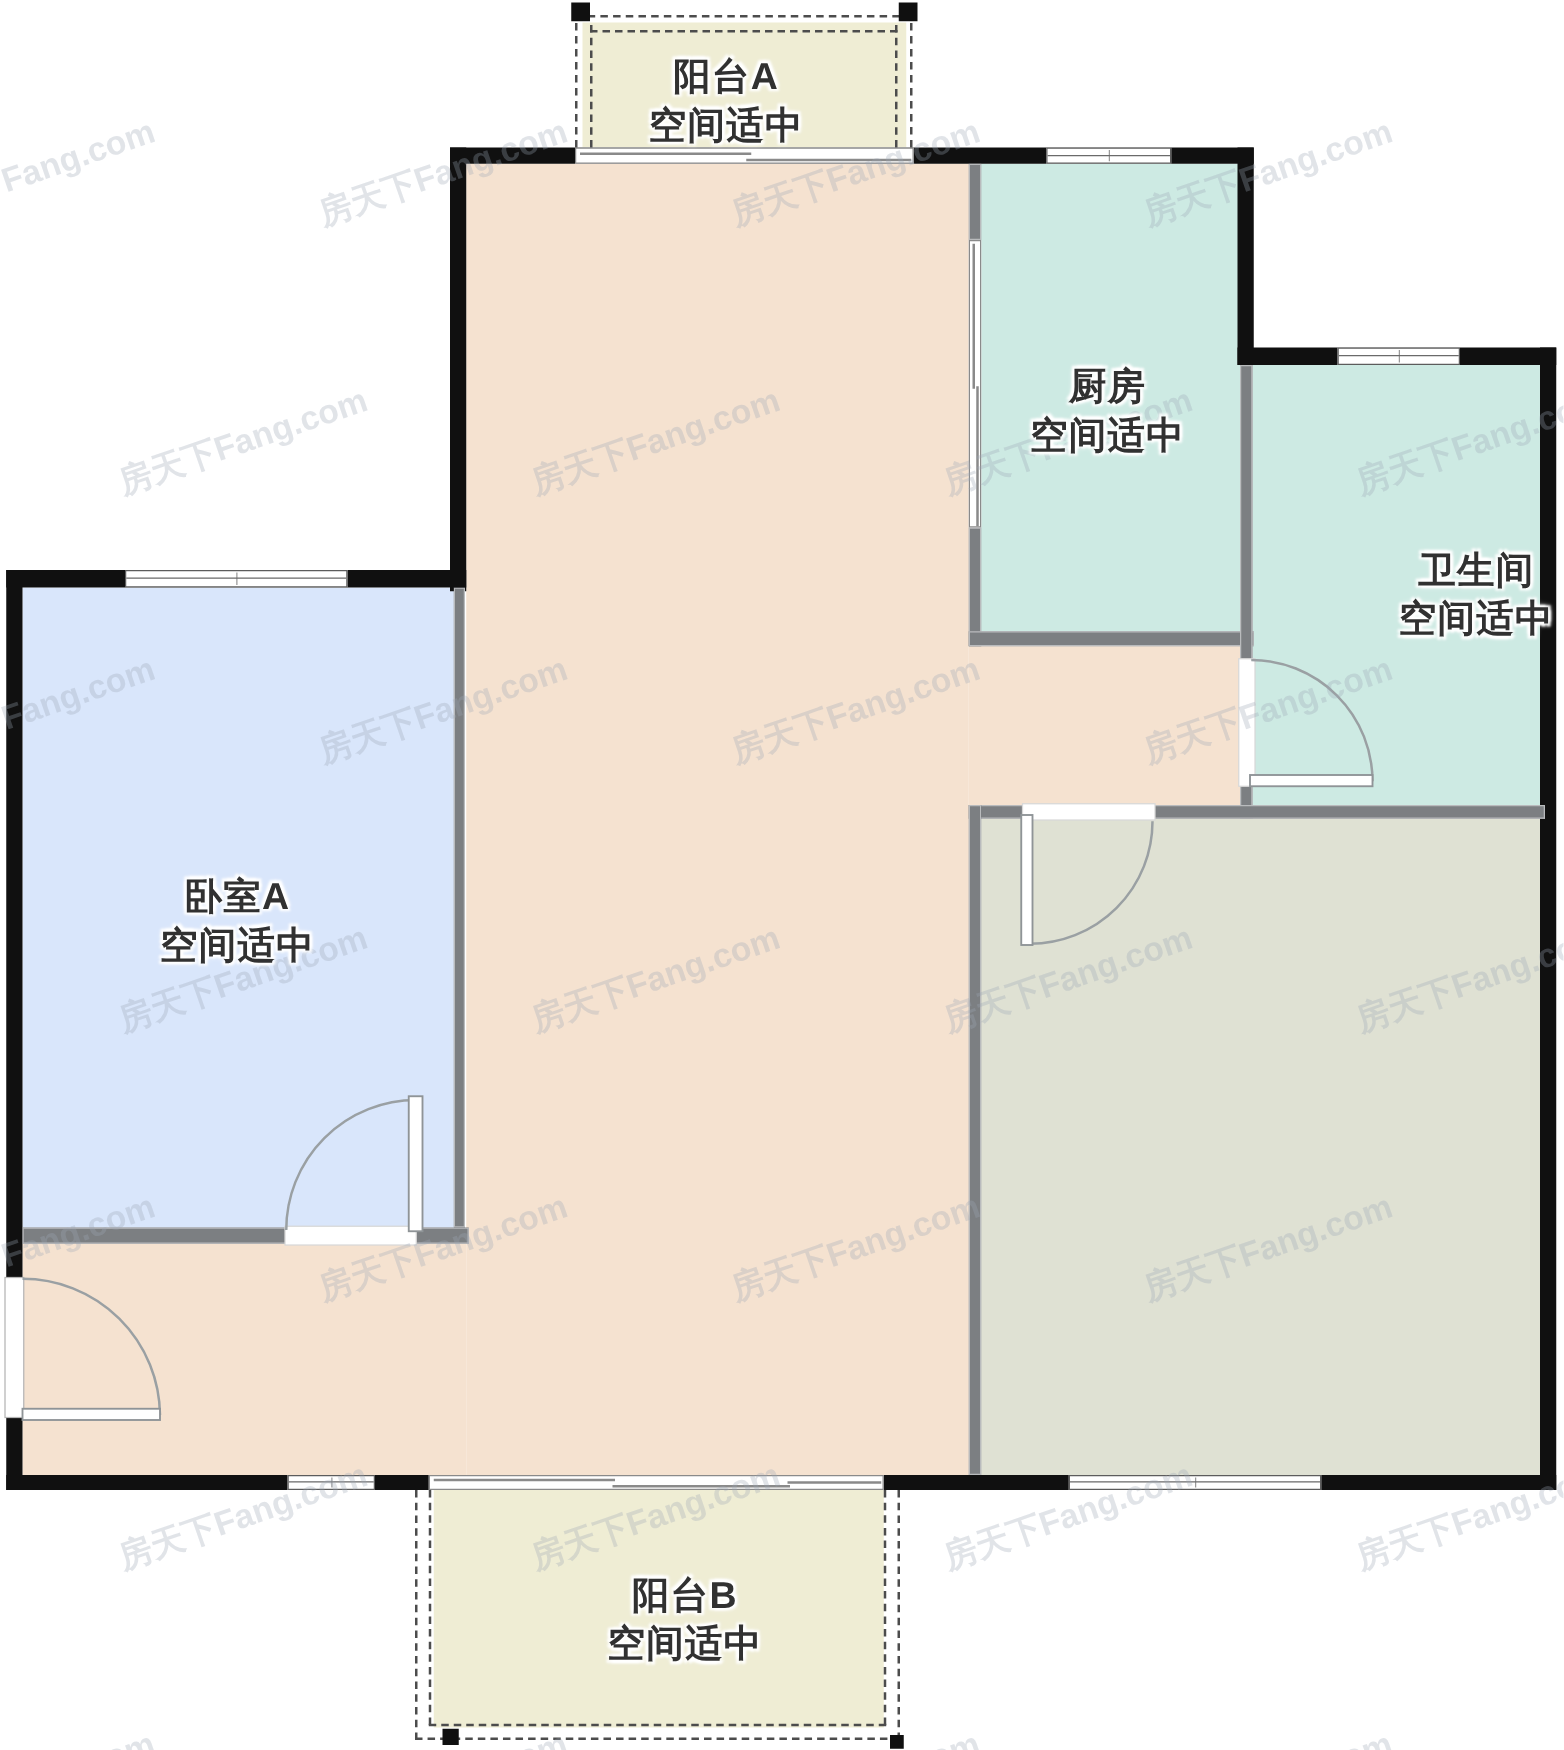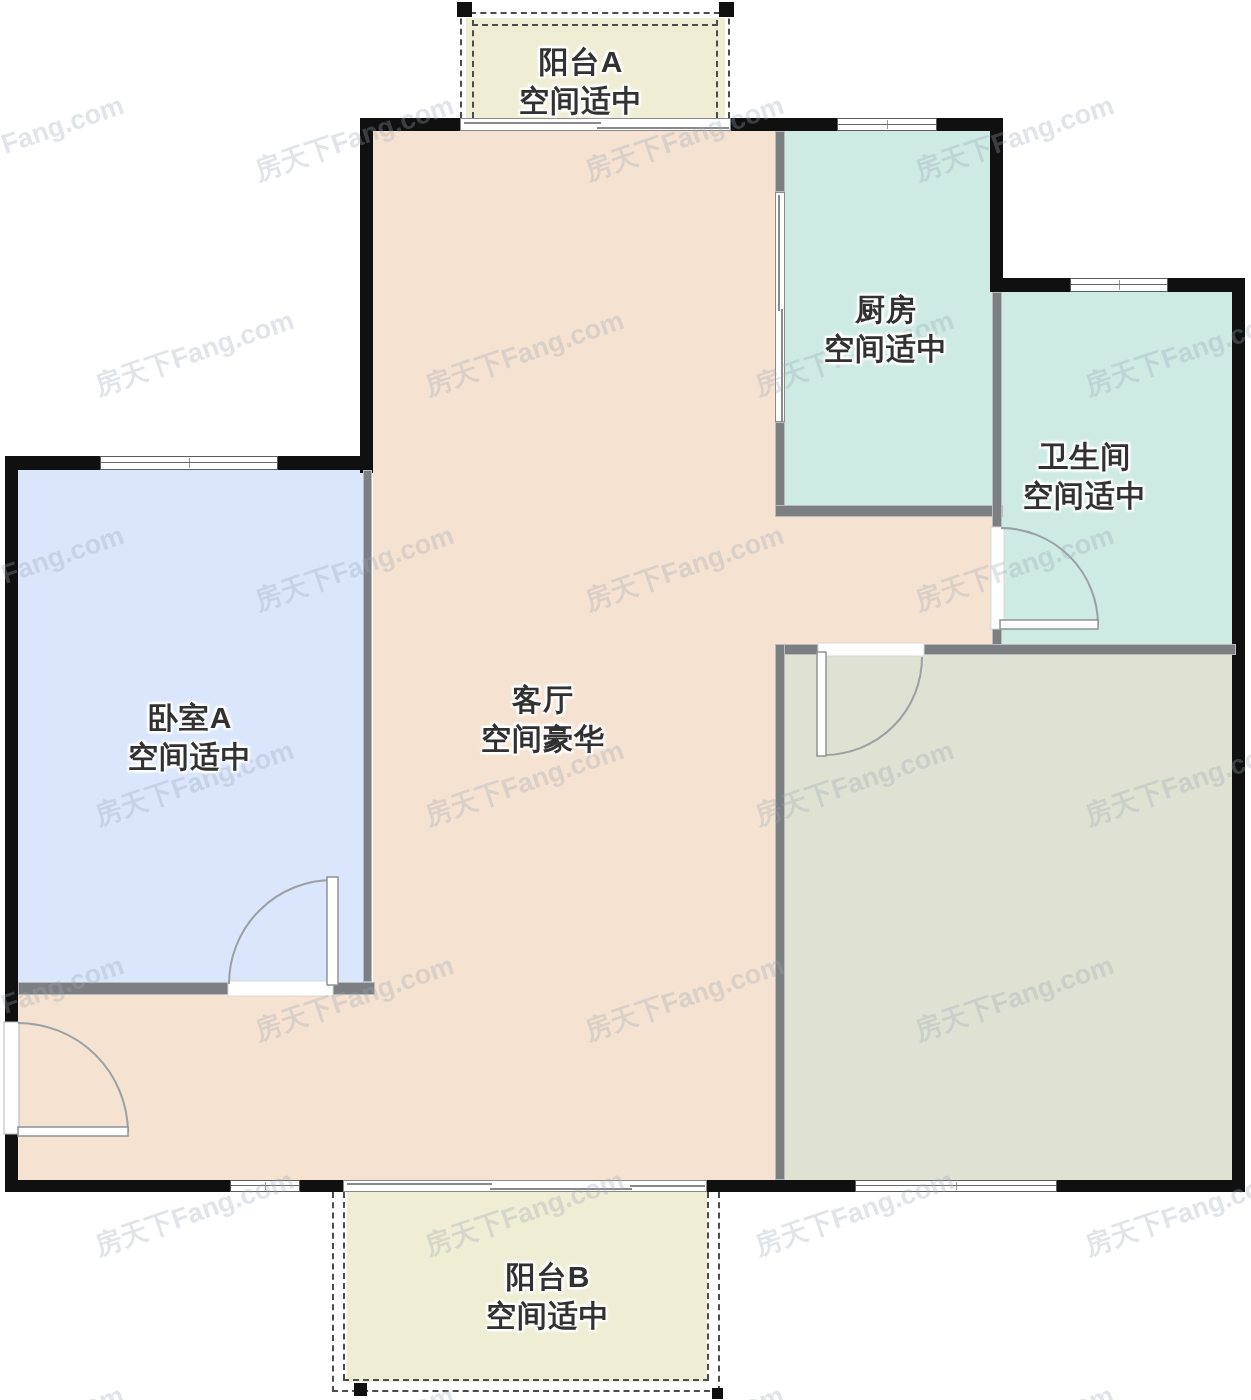--- a/index.html
+++ b/index.html
@@ -158,30 +158,26 @@
     </div>
 
   <div class="label" style="left:581px;top:42px;">
     <div>阳台A</div>
     <div>空间适中</div>
   </div>
   <div class="label" style="left:886px;top:290px;">
     <div>厨房</div>
     <div>空间适中</div>
   </div>
-  <div class="label" style="left:1085px;top:437px;">
+  <div class="label" style="left:1181px;top:437px;">
     <div>卫生间</div>
     <div>空间适中</div>
   </div>
   <div class="label" style="left:190px;top:698px;">
     <div>卧室A</div>
     <div>空间适中</div>
-  </div>
-  <div class="label" style="left:543px;top:680px;">
-    <div>客厅</div>
-    <div>空间豪华</div>
   </div>
   <div class="label" style="left:548px;top:1257px;">
     <div>阳台B</div>
     <div>空间适中</div>
   </div>
 
 </div>
 
 </body></html>

